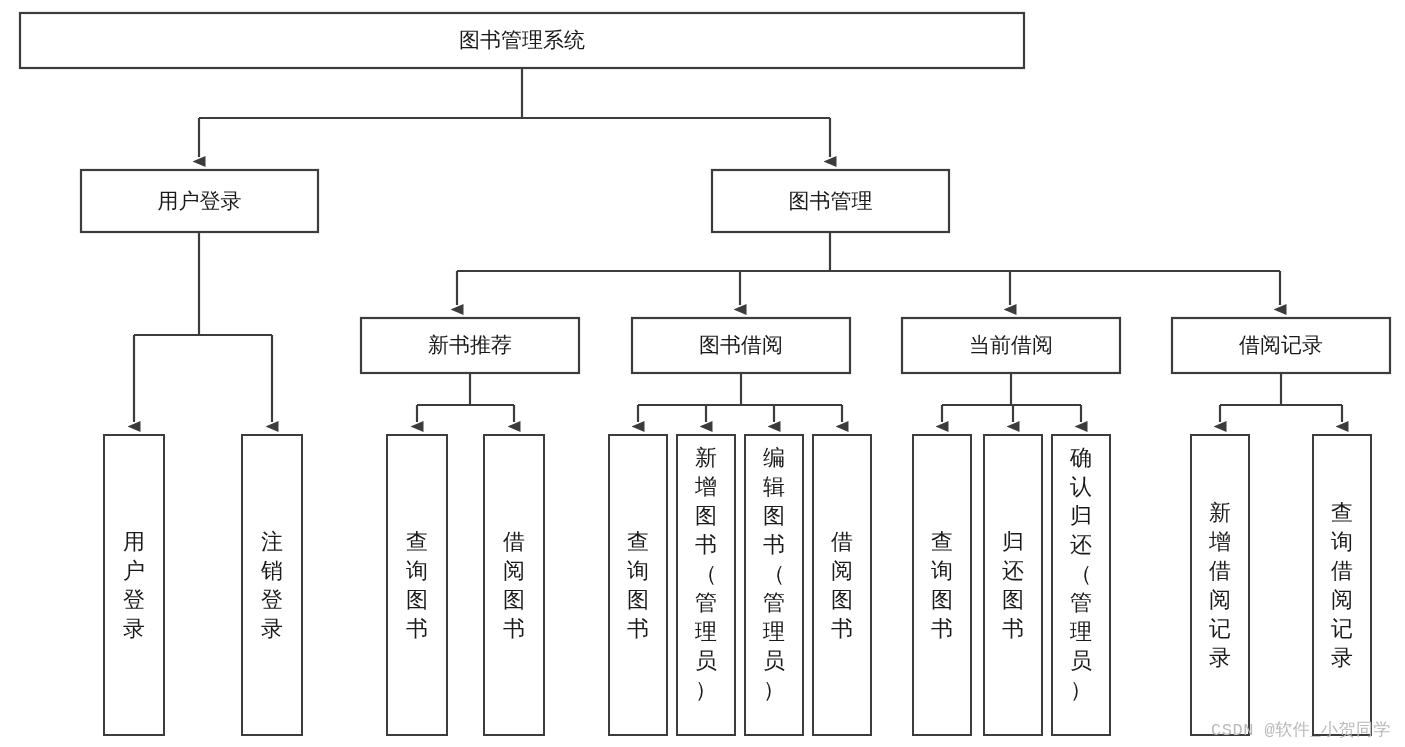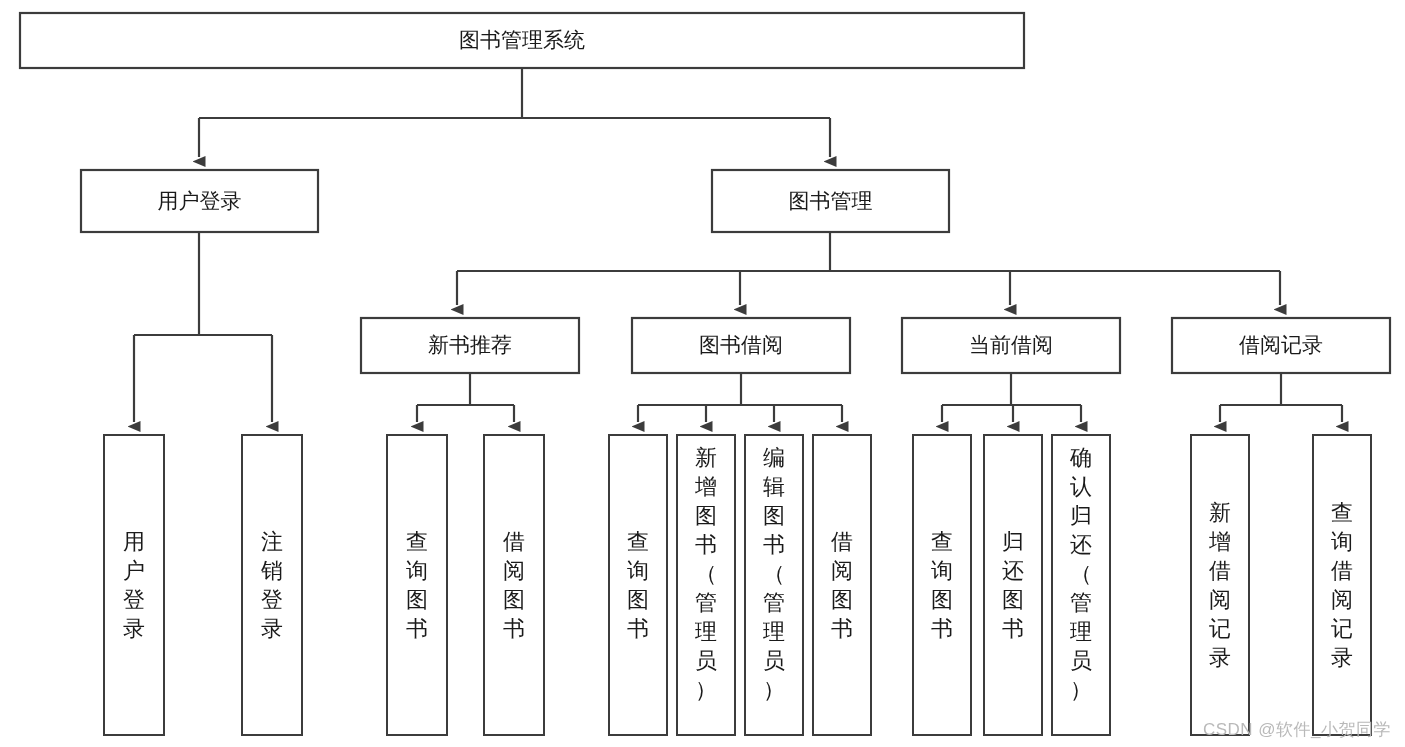--- a/index.html
+++ b/index.html
@@ -55,21 +55,21 @@
   .node-label-v {
     font-family: "Liberation Sans", "DejaVu Sans", sans-serif;
     font-size: 22px;
     fill: #1a1a1a;
     text-anchor: middle;
   }
   .watermark {
     position: absolute;
     right: 14px;
     bottom: 6px;
-    font-family: Liberation Sans, sans-serif;
+    font-family: Liberation Mono, monospace;
     font-size: 17px;
     color: #b9b9b9;
     letter-spacing: 0.5px;
     white-space: nowrap;
     pointer-events: none;
   }
 </style>
 </head>
 <body>
 

